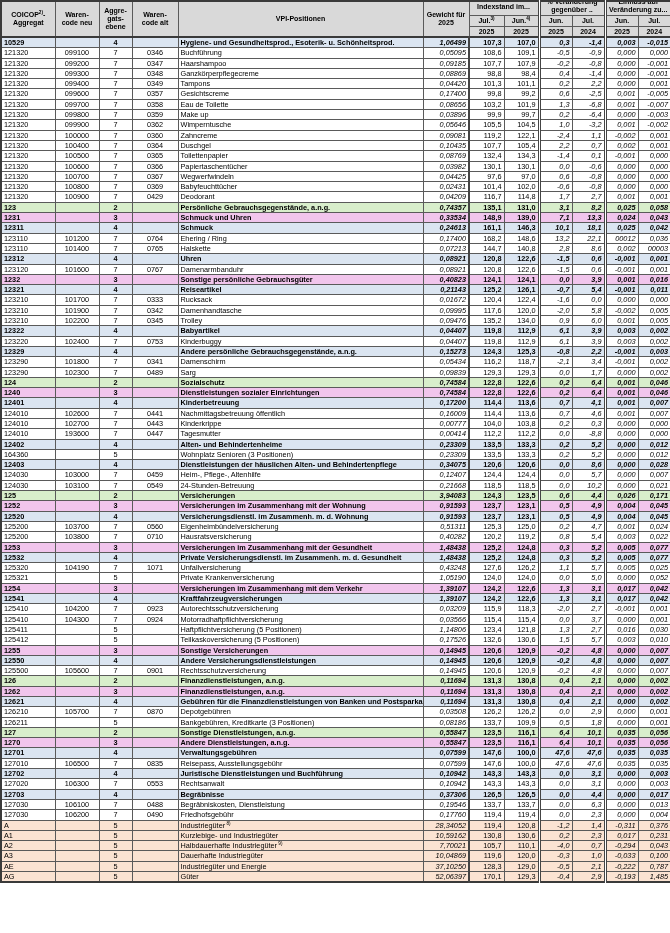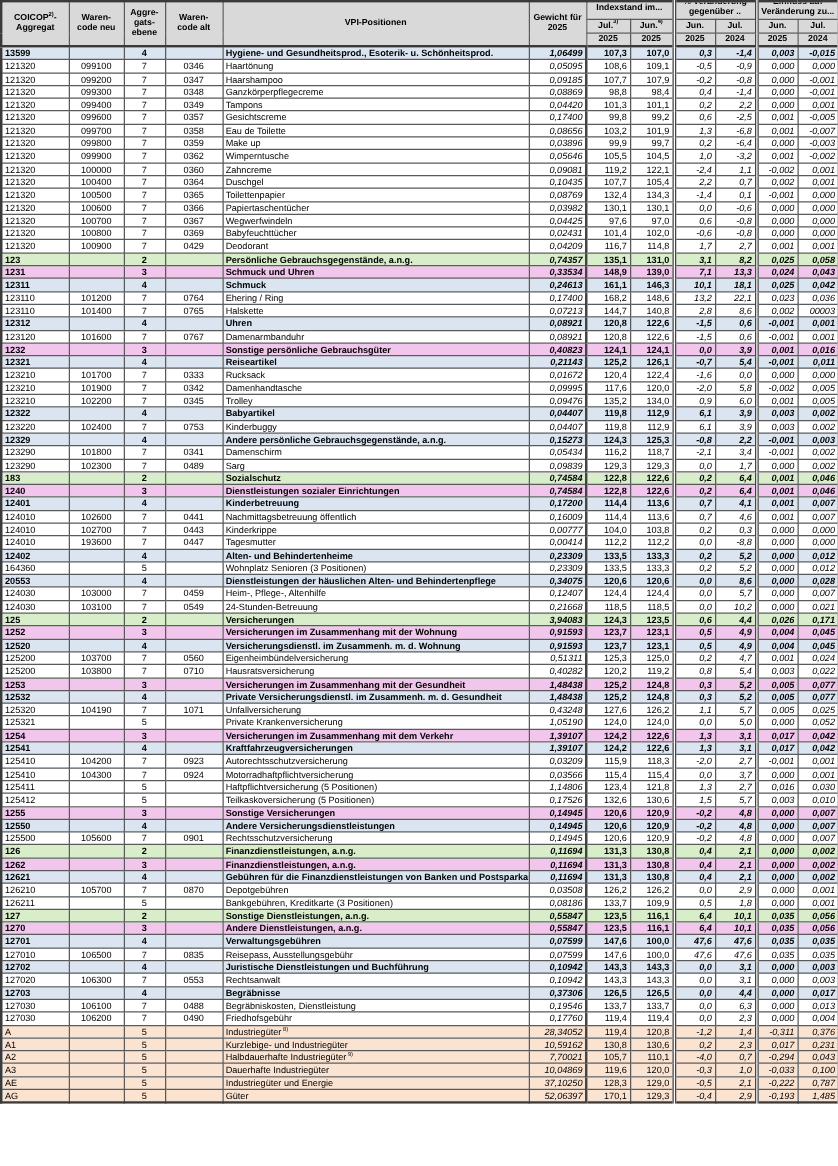--- a/index.html
+++ b/index.html
@@ -92,39 +92,39 @@
       <th>2025</th>
       <th>2025</th>
       <th class="dbl">2025</th>
       <th>2024</th>
       <th class="dbl">2025</th>
       <th>2024</th>
     </tr>
   </thead>
   <tbody>
       <tr class="band-l4">
-        <td class="col0">13599</td>
+        <td class="col0">10529</td>
         <td class="col1"></td>
         <td class="col2">4</td>
         <td class="col3"></td>
         <td class="col4">Hygiene- und Gesundheitsprod., Esoterik- u. Schönheitsprod.</td>
         <td class="col5">1,06499</td>
         <td class="col6">107,3</td>
         <td class="col7">107,0</td>
         <td class="col8">0,3</td>
         <td class="col9">-1,4</td>
         <td class="col10">0,003</td>
         <td class="col11">-0,015</td>
       </tr>
       <tr class="band-d">
         <td class="col0">121320</td>
         <td class="col1">099100</td>
         <td class="col2">7</td>
         <td class="col3">0346</td>
-        <td class="col4">Haartönung</td>
+        <td class="col4">Buchführung</td>
         <td class="col5">0,05095</td>
         <td class="col6">108,6</td>
         <td class="col7">109,1</td>
         <td class="col8">-0,5</td>
         <td class="col9">-0,9</td>
         <td class="col10">0,000</td>
         <td class="col11">0,000</td>
       </tr>
       <tr class="band-d">
         <td class="col0">121320</td>
@@ -368,21 +368,21 @@
         <td class="col0">123110</td>
         <td class="col1">101200</td>
         <td class="col2">7</td>
         <td class="col3">0764</td>
         <td class="col4">Ehering / Ring</td>
         <td class="col5">0,17400</td>
         <td class="col6">168,2</td>
         <td class="col7">148,6</td>
         <td class="col8">13,2</td>
         <td class="col9">22,1</td>
-        <td class="col10">0,023</td>
+        <td class="col10">00012</td>
         <td class="col11">0,036</td>
       </tr>
       <tr class="band-d">
         <td class="col0">123110</td>
         <td class="col1">101400</td>
         <td class="col2">7</td>
         <td class="col3">0765</td>
         <td class="col4">Halskette</td>
         <td class="col5">0,07213</td>
         <td class="col6">144,7</td>
@@ -554,21 +554,21 @@
         <td class="col4">Sarg</td>
         <td class="col5">0,09839</td>
         <td class="col6">129,3</td>
         <td class="col7">129,3</td>
         <td class="col8">0,0</td>
         <td class="col9">1,7</td>
         <td class="col10">0,000</td>
         <td class="col11">0,002</td>
       </tr>
       <tr class="band-l2">
-        <td class="col0">183</td>
+        <td class="col0">124</td>
         <td class="col1"></td>
         <td class="col2">2</td>
         <td class="col3"></td>
         <td class="col4">Sozialschutz</td>
         <td class="col5">0,74584</td>
         <td class="col6">122,8</td>
         <td class="col7">122,6</td>
         <td class="col8">0,2</td>
         <td class="col9">6,4</td>
         <td class="col10">0,001</td>
@@ -666,21 +666,21 @@
         <td class="col4">Wohnplatz Senioren (3 Positionen)</td>
         <td class="col5">0,23309</td>
         <td class="col6">133,5</td>
         <td class="col7">133,3</td>
         <td class="col8">0,2</td>
         <td class="col9">5,2</td>
         <td class="col10">0,000</td>
         <td class="col11">0,012</td>
       </tr>
       <tr class="band-l4">
-        <td class="col0">20553</td>
+        <td class="col0">12403</td>
         <td class="col1"></td>
         <td class="col2">4</td>
         <td class="col3"></td>
         <td class="col4">Dienstleistungen der häuslichen Alten- und Behindertenpflege</td>
         <td class="col5">0,34075</td>
         <td class="col6">120,6</td>
         <td class="col7">120,6</td>
         <td class="col8">0,0</td>
         <td class="col9">8,6</td>
         <td class="col10">0,000</td>

